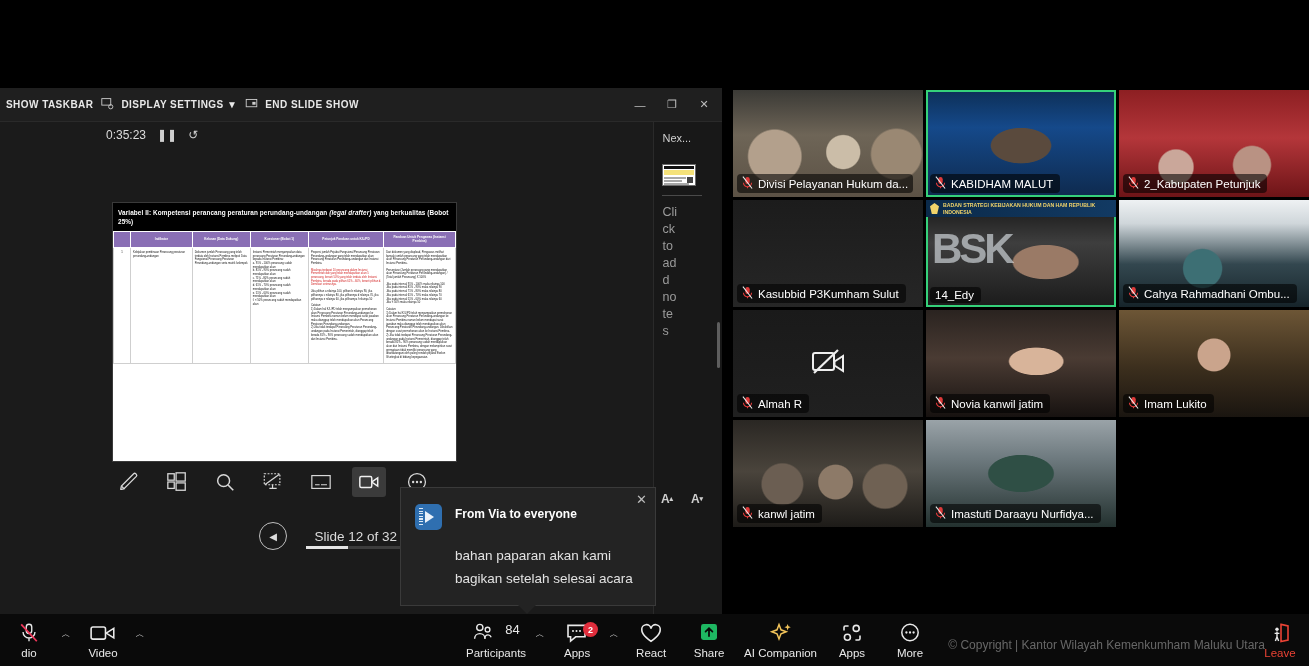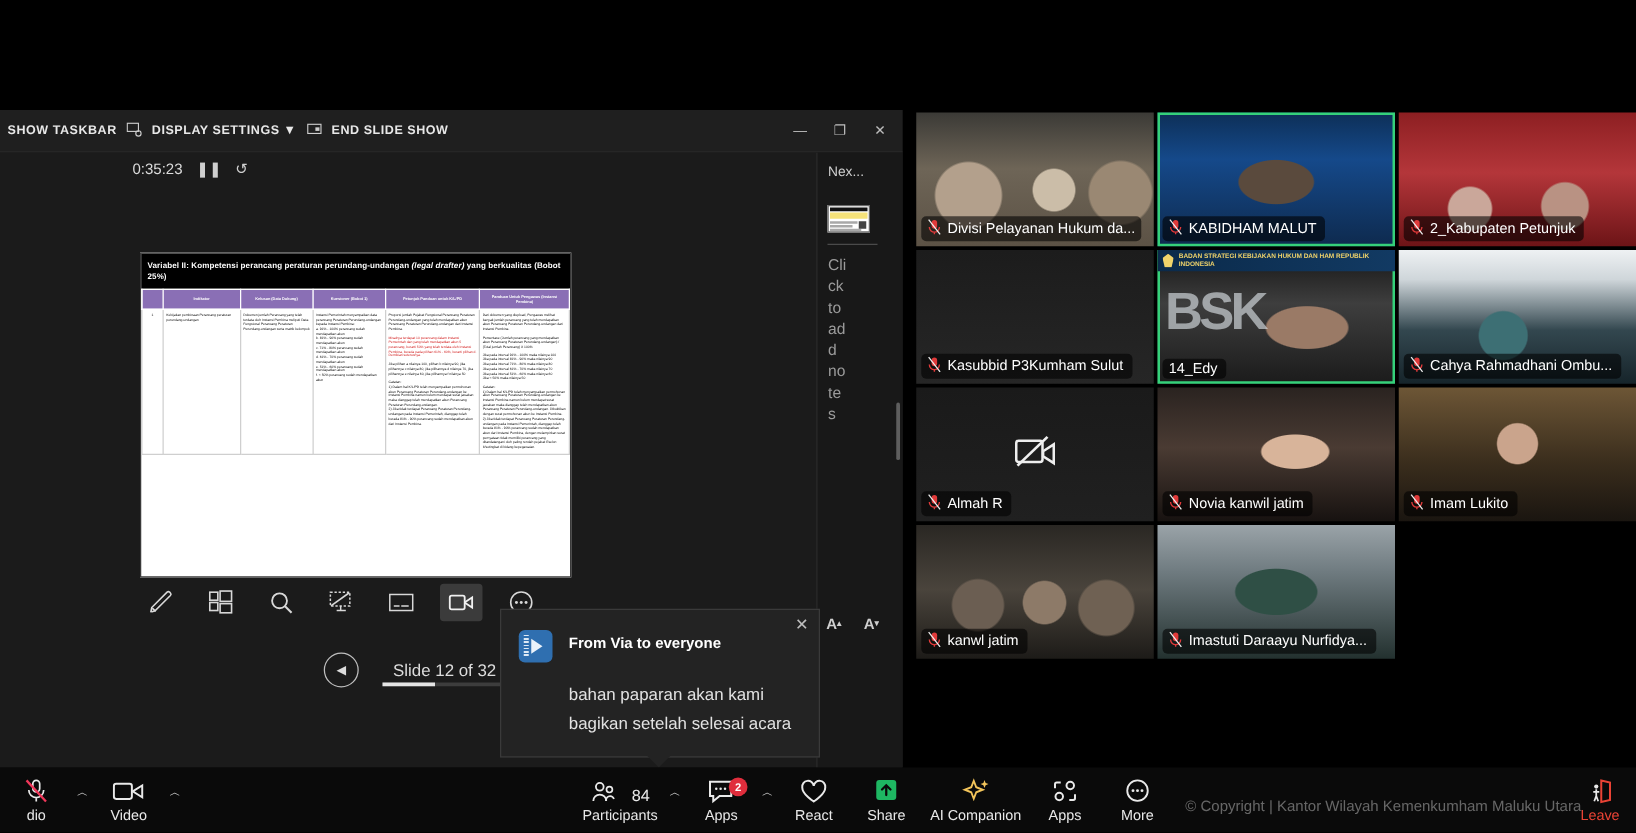--- a/index.html
+++ b/index.html
@@ -242,21 +242,21 @@
   .bottombar {
     position: absolute; left: 0; bottom: 0; width: 1309px; height: 52px;
     background: #0a0a0a; display: flex; align-items: center;
   }
   .bb-item {
     display: flex; flex-direction: column; align-items: center; justify-content: center;
     min-width: 58px; height: 100%; cursor: pointer; padding: 0 6px;
     position: relative; color: #e9e9e9;
   }
   .bb-lbl { font-size: 11.5px; margin-top: 3px; color: #e9e9e9; }
-  .bb-ic { height: 22px; display: flex; align-items: flex-end; justify-content: center; }
+  .bb-ic { height: 22px; display: flex; align-items: flex-start; justify-content: center; }
   .caret {
     width: 16px; height: 52px; display: flex; align-items: center; justify-content: center;
     color: #cfcfcf; font-size: 9px; cursor: pointer; padding-bottom: 12px;
   }
   .pcount { color: #e9e9e9; font-size: 13px; margin-left: 6px; }
   .badge {
     position: absolute; top: 8px; right: 8px; background: #e02d3c; color: #fff;
     font-size: 9px; font-weight: bold; border-radius: 9px; min-width: 15px; height: 15px;
     display: flex; align-items: center; justify-content: center; padding: 0 3px;
   }

